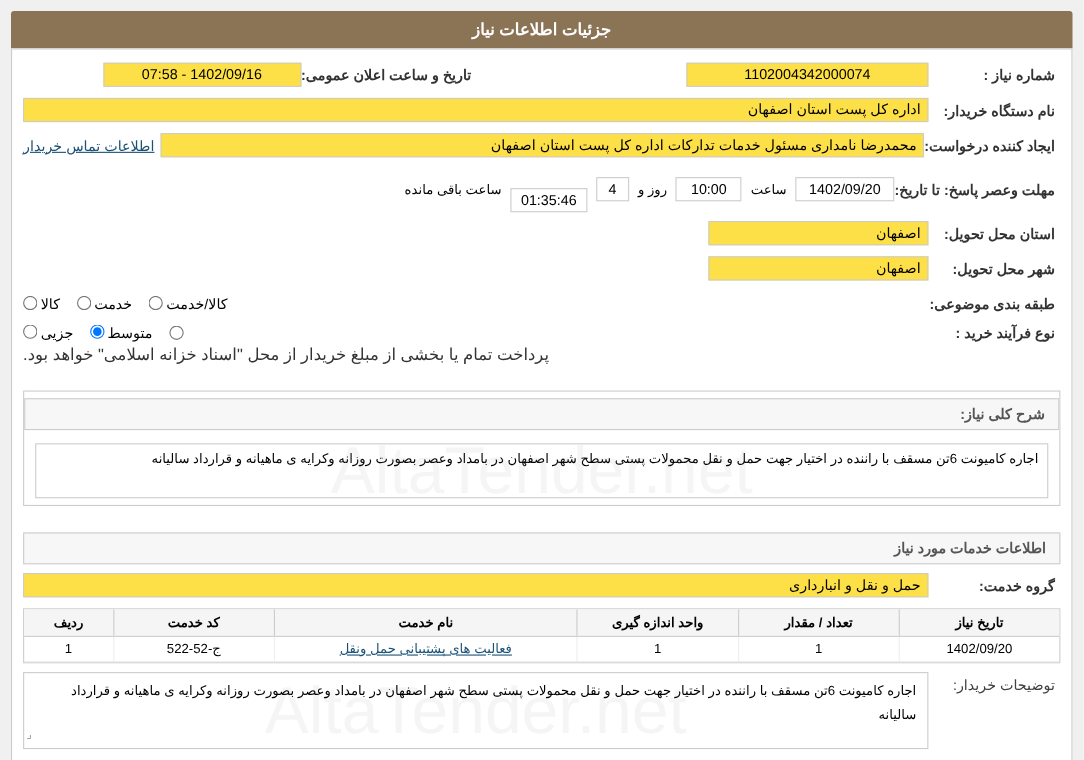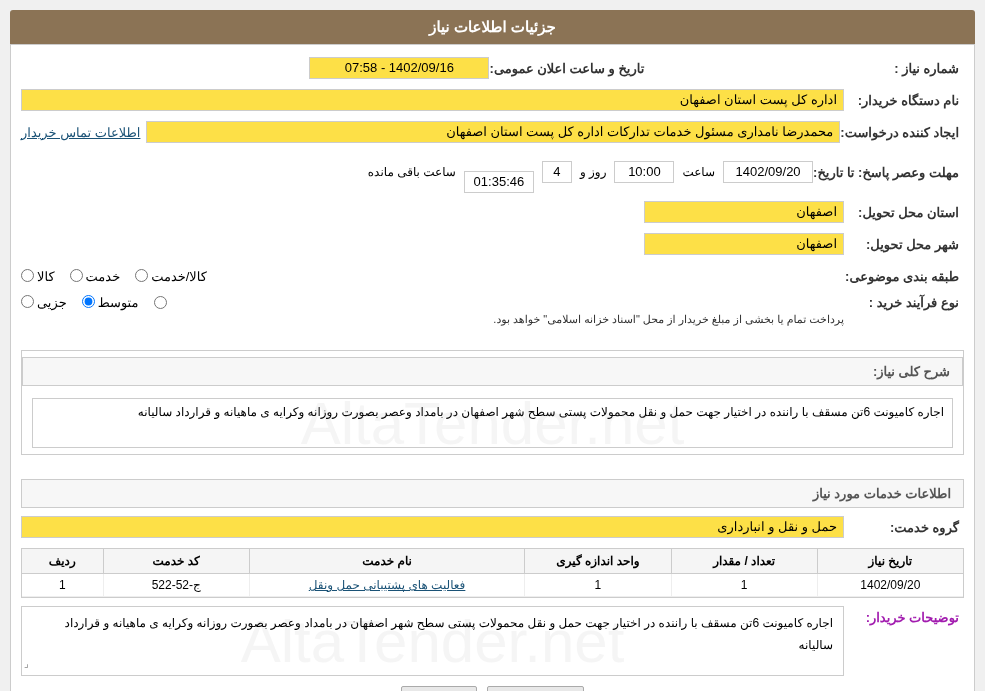--- a/index.html
+++ b/index.html
@@ -129,22 +129,22 @@
     .description-box {
       border: 1px solid #ccc;
       padding: 6px 10px;
       min-height: 70px;
       font-size: 12px;
       text-align: right;
       line-height: 1.8;
       position: relative;
     }
     .description-label {
-      font-weight: bold;
-      color: #a21caf;
+      font-weight: normal;
+      color: #404040;
       white-space: nowrap;
       min-width: 120px;
       text-align: right;
       padding-right: 5px;
       flex-shrink: 0;
       align-self: flex-start;
       padding-top: 4px;
     }
     .buttons-row {
       display: flex;
@@ -197,20 +197,21 @@
   </style>
 </head>
 <body>
 
 <div class="page-container">
   <div class="header-bar">جزئیات اطلاعات نیاز</div>
   <div class="main-content">
 
     <div class="row">
       <span class="label">شماره نیاز :</span>
+      <div class="value-box" style="max-width:220px; text-align:center;">1102004342000074</div>
       <span style="flex:0.3"></span>
       <span class="label" style="min-width:160px;">تاریخ و ساعت اعلان عمومی:</span>
       <div class="value-box" style="max-width:180px; text-align:center;">1402/09/16 - 07:58</div>
     </div>
 
     <div class="row">
       <span class="label">نام دستگاه خریدار:</span>
       <div class="value-box">اداره کل پست استان اصفهان</div>
     </div>
 
@@ -272,21 +273,21 @@
           </div>
           <div class="radio-item">
             <span>متوسط</span>
             <input type="radio" name="farayand" checked="" style="">
           </div>
           <div class="radio-item">
             <span>جزیی</span>
             <input type="radio" name="farayand" style="">
           </div>
         </div>
-        <div style="font-size:11px; color:#333; margin-top:3px; text-align:right;">پرداخت تمام یا بخشی از مبلغ خریدار از محل "اسناد خزانه اسلامی" خواهد بود.</div>
+        <div style="font-size:15px; color:#333; margin-top:3px; text-align:left;">پرداخت تمام یا بخشی از مبلغ خریدار از محل "اسناد خزانه اسلامی" خواهد بود.</div>
       </div>
     </div>
 
     <div style="border:1px solid #ccc; margin:24px 0; padding:0;">
       <div class="section-header">
         <span>شرح کلی نیاز:</span>
       </div>
       <div style="padding:6px 10px; position:relative;" class="watermark-area">
         <div class="watermark">AltaTender.net</div>
         <div class="textarea-box">اجاره کامیونت 6تن مسقف با راننده در اختیار جهت حمل و نقل محمولات پستی سطح شهر اصفهان در بامداد وعصر  بصورت روزانه وکرایه ی ماهیانه و قرارداد سالیانه</div>

